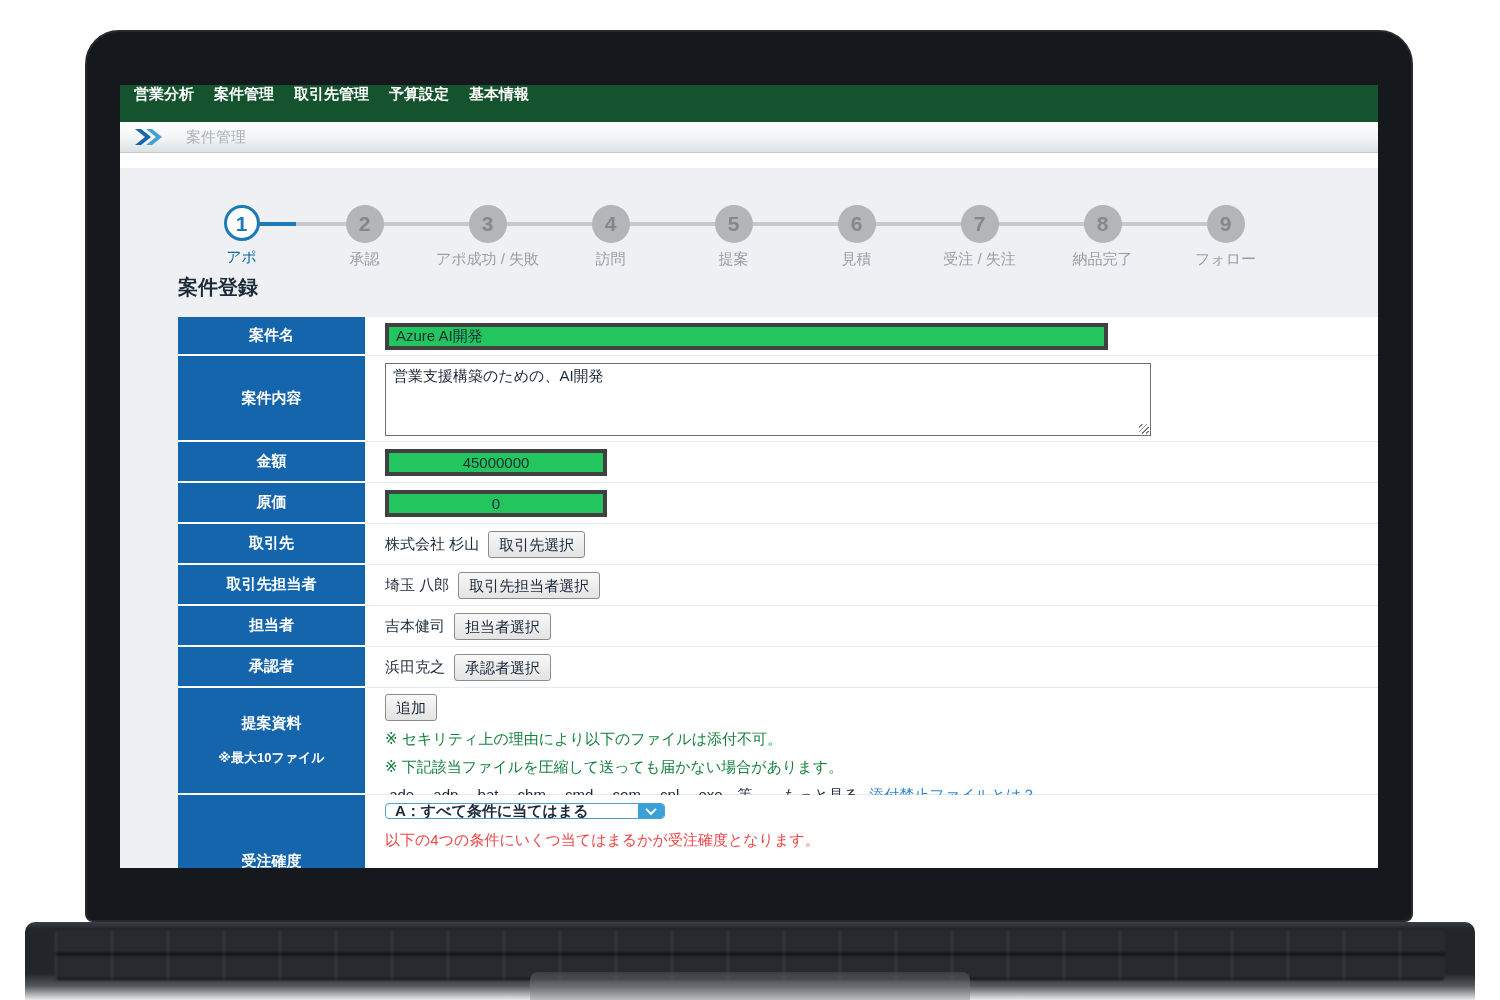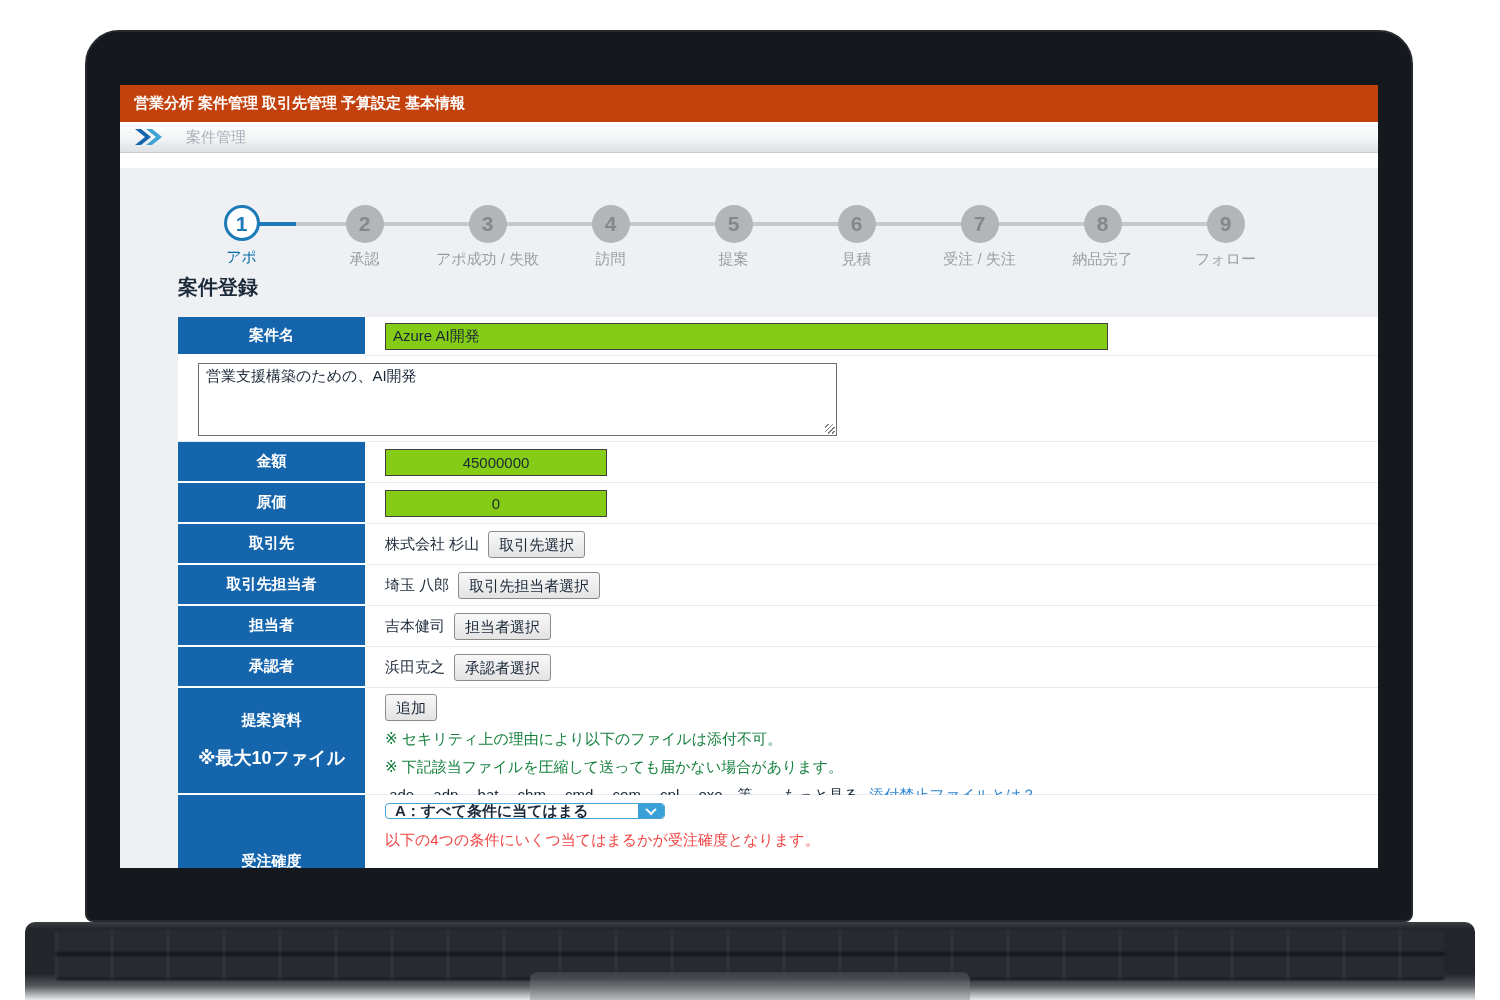--- a/index.html
+++ b/index.html
@@ -18,21 +18,21 @@
       repeating-linear-gradient(90deg, rgba(255,255,255,0.07) 0 2px, transparent 2px 56px),
       repeating-linear-gradient(180deg, #272a2f 0 22px, #15171b 22px 26px);
     filter:blur(1.2px); }
   .deck-trackpad { position:absolute; left:50%; transform:translateX(-50%); top:50px; width:440px; height:28px;
     border-radius:8px 8px 0 0; background:linear-gradient(180deg,#46494e, #9fa2a5); opacity:.65; }
 
   
   .screen { position:absolute; left:120px; top:85px; width:1258px; height:783px;
     background:#fff; overflow:hidden; font-size:15px; color:#1b2838; }
 
-  .navbar { height:37px; background:#c2410c; display:flex; align-items:center; gap:4px; padding:0 14px; }
+  .navbar { height:37px; background:#14532d; display:flex; align-items:flex-start; gap:20px; padding:0 14px; }
   .nav-item { color:#fff; font-weight:bold; font-size:15px; white-space:nowrap; cursor:pointer; }
 
   .breadcrumb-bar { height:31px; background:linear-gradient(180deg,#ffffff 0%,#f2f4f5 55%,#dde1e4 100%);
     border-bottom:1px solid #c5cbd0; display:flex; align-items:center; padding-left:14px; }
   .breadcrumb-label { margin-left:22px; color:#a9b1ba; font-size:15px; }
 
   .white-strip { height:15px; background:#fff; }
 
   .main { position:relative; height:700px; background:#eef0f4; }
 
@@ -48,34 +48,34 @@
   .step-label { margin-top:7px; font-size:15px; color:#9b9da1; white-space:nowrap; }
   .step.active .step-label { color:#0369a1; }
 
   
   .form-title { position:absolute; left:58px; top:106px; font-size:20px; font-weight:bold; color:#1c2b3a; }
   .form-table { position:absolute; left:58px; top:149px; right:0; }
   .form-row { display:flex; }
   .cell-label { width:187px; flex:0 0 187px; background:#1565ad; color:#fff; font-weight:bold; font-size:15px;
     display:flex; flex-direction:column; align-items:center; justify-content:center; text-align:left;
     border-bottom:2px solid #fff; }
-  .cell-sublabel { font-size:18px; margin-top:16px; }
+  .cell-sublabel { font-size:13px; margin-top:16px; }
   .cell-content { flex:1; background:#fff; border-bottom:1px solid #e4ebf2;
     display:flex; align-items:center; padding:0 20px; }
   .cell-content.block { display:block; }
 
   .r1{height:39px;} .r2{height:86px;} .r3,.r4,.r5,.r6,.r7,.r8{height:41px;}
   .r9{height:107px;} .r10{height:134px;}
 
-  input.txt { height:27px; border:1px solid #404040; background:#84cc16; font-size:15px; padding:0 7px;
+  input.txt { height:27px; border:4px solid #404040; background:#22c55e; font-size:15px; padding:0 7px;
     font-family:inherit; color:#1b2838; }
   .w-name { width:723px; }
   .w-num { width:222px; text-align:center; }
   .ta-wrap { position:relative; display:inline-block; margin-top:4px; }
-  textarea.ta { width:639px; height:73px; border:1px solid #6f6f6f; font-size:15px; padding:3px 7px;
+  textarea.ta { width:766px; height:73px; border:1px solid #6f6f6f; font-size:15px; padding:3px 7px;
     font-family:inherit; color:#1b2838; resize:both; }
   .ta-handle { position:absolute; right:3px; bottom:6px; width:9px; height:9px; pointer-events:none;
     background:repeating-linear-gradient(135deg, transparent 0 2px, #8a8a8a 2px 3px); }
 
   .btn { display:inline-block; height:27px; line-height:25px; padding:0 10px; font-size:15px; color:#1b2838;
     background:linear-gradient(180deg,#f8f8f8,#e3e3e3); border:1px solid #8b8b8b; border-radius:3px;
     cursor:pointer; white-space:nowrap; font-family:inherit; }
   .person-name { margin-right:9px; white-space:nowrap; }
 
   .warn { color:#15803d; font-size:15px; margin-top:9px; }
@@ -168,20 +168,21 @@
     <div class="form-table">
 
       <div class="form-row r1">
         <div class="cell-label">案件名</div>
         <div class="cell-content">
           <input class="txt w-name" type="text" value="Azure AI開発" style="">
         </div>
       </div>
 
       <div class="form-row r2">
+        <div class="cell-label">案件内容</div>
         <div class="cell-content">
           <span class="ta-wrap">
             <textarea class="ta" style="">営業支援構築のための、AI開発</textarea>
             <span class="ta-handle"></span>
           </span>
         </div>
       </div>
 
       <div class="form-row r3">
         <div class="cell-label">金額</div>

